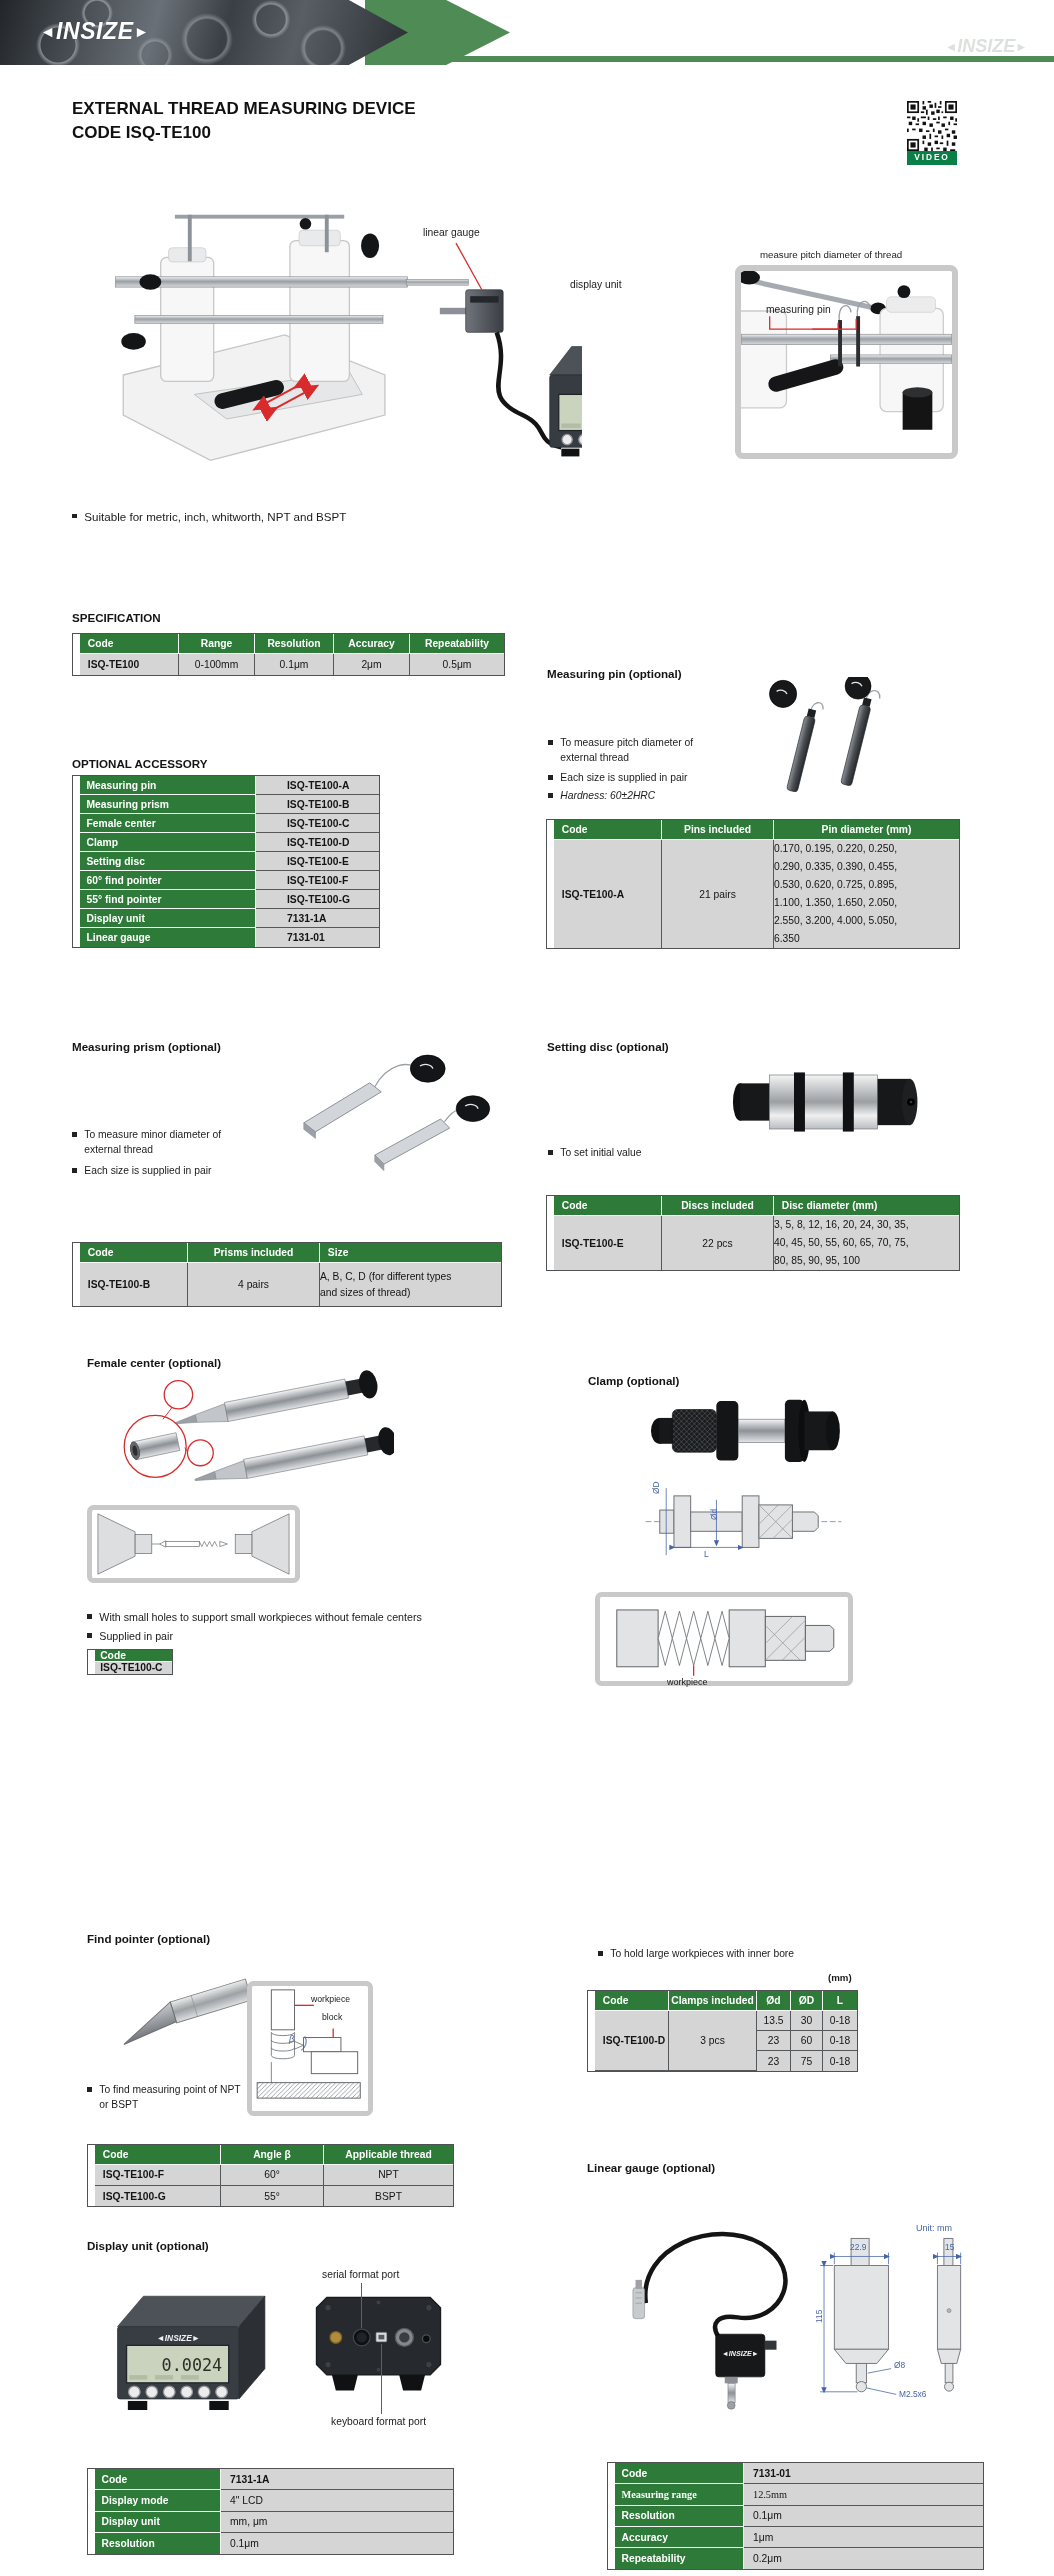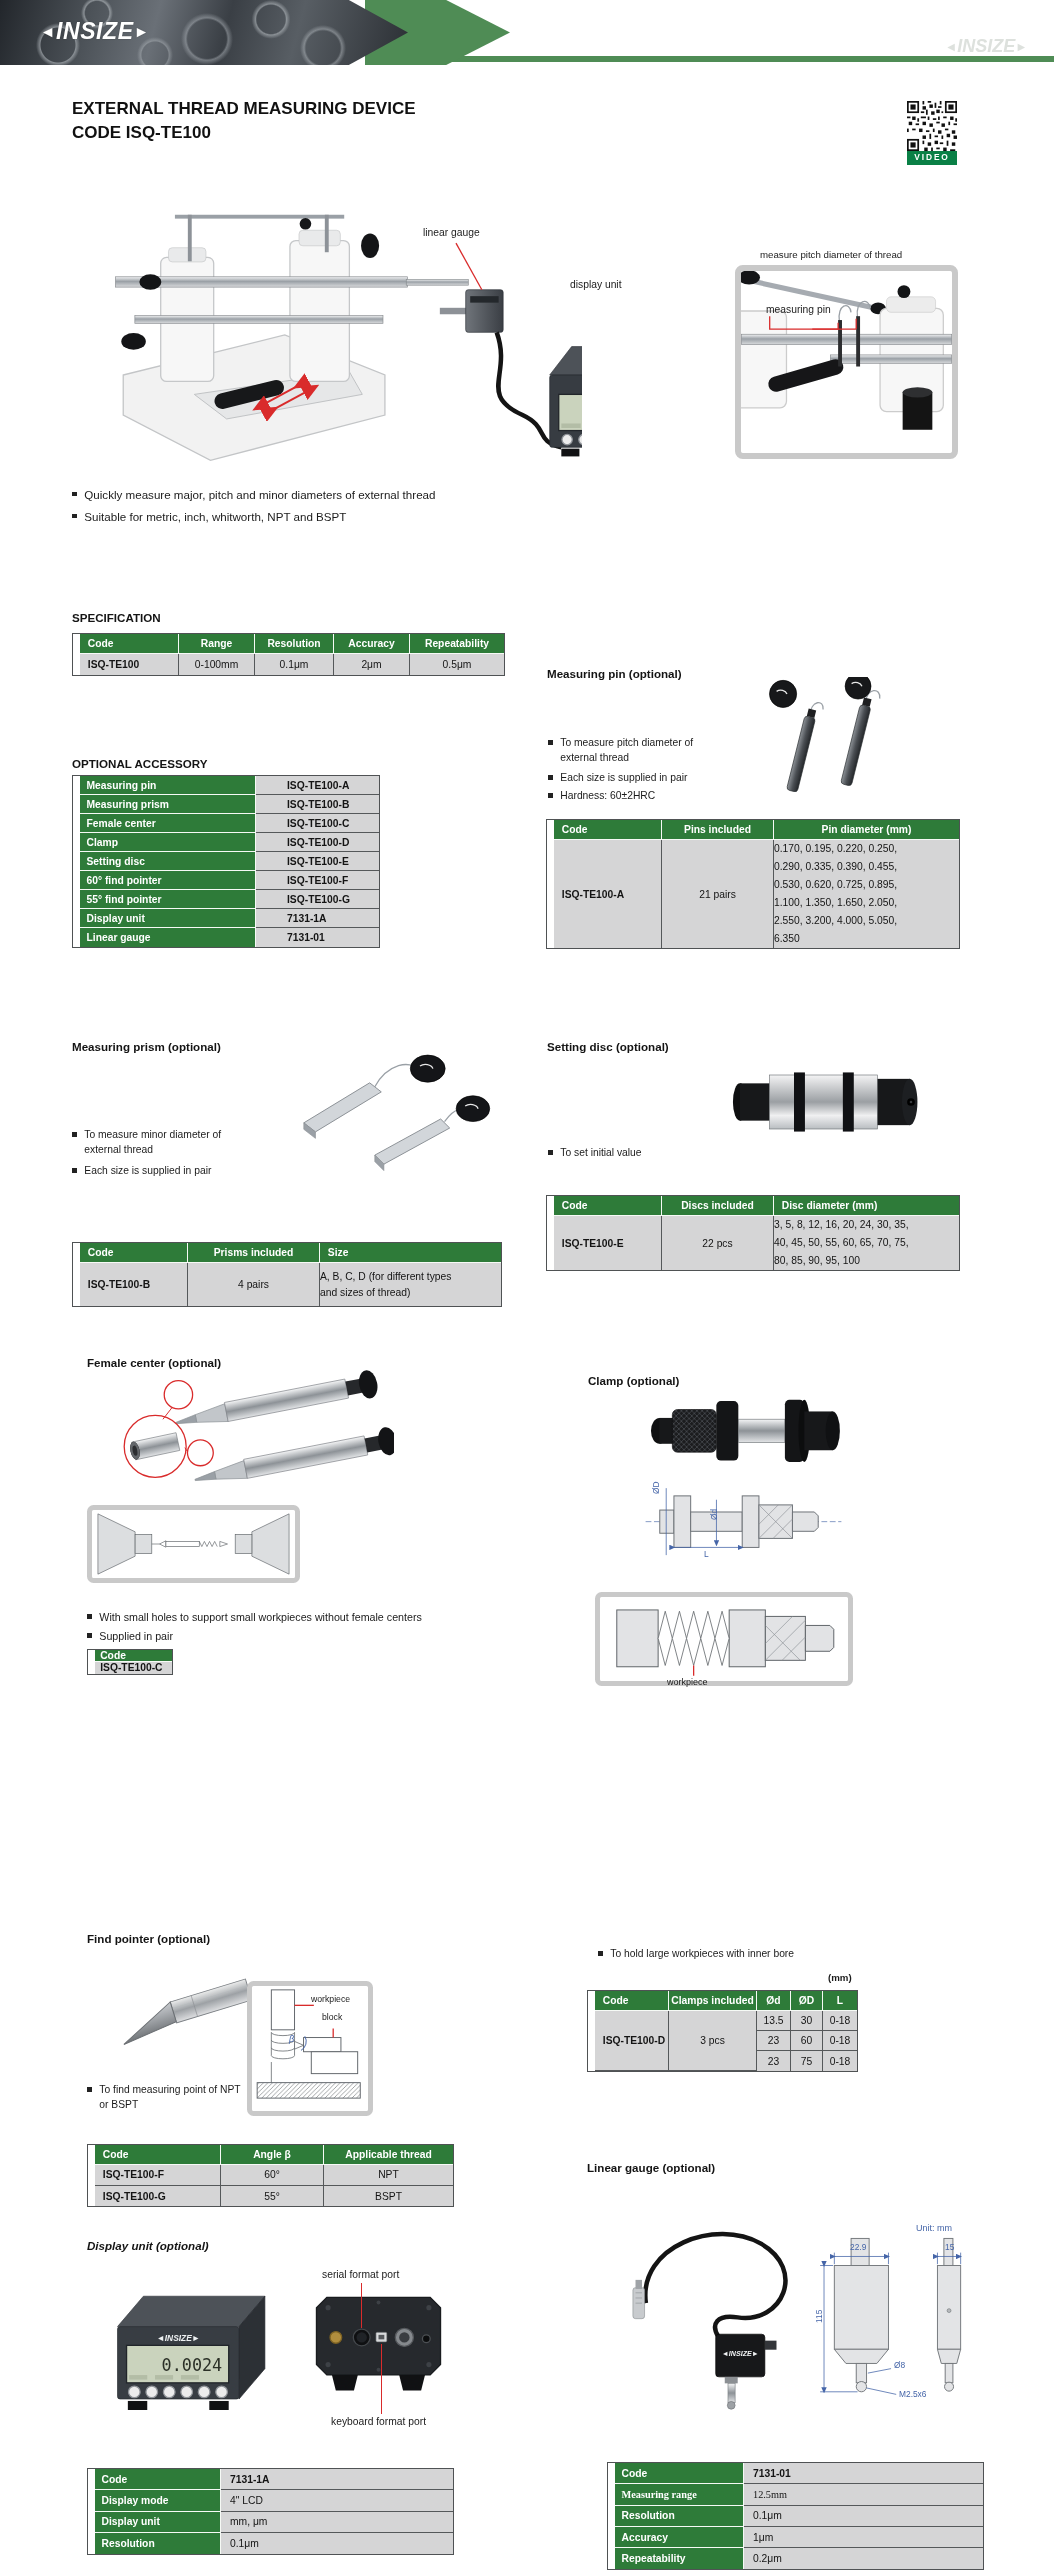--- a/index.html
+++ b/index.html
@@ -229,24 +229,20 @@
       <rect x="150" y="76" width="6" height="72" fill="#2c2d2f"></rect>
       <rect x="178" y="70" width="6" height="78" fill="#2c2d2f"></rect>
 
       <polyline points="44,70 44,90 150,90 150,80" fill="none" stroke="#d92b2b" stroke-width="2"></polyline>
       <line x1="178" y1="90" x2="178" y2="74" stroke="#d92b2b" stroke-width="2"></line>
       <line x1="110" y1="90" x2="178" y2="90" stroke="#d92b2b" stroke-width="2"></line>
     </svg>
   </div>
   <div class="abs plain-label" style="left:766px;top:304px;font-size:10.3px;">measuring pin</div>
 
-  <div class="abs bullet feature" style="left:72px;top:486px;width:646px;">
-    <span class="sq"></span>
-    <span>Quickly measure major, pitch and minor diameters of external thread</span>
-  </div>
   <div class="abs bullet feature" style="left:72px;top:508px;width:646px;">
     <span class="sq"></span>
     <span>Suitable for metric, inch, whitworth, NPT and BSPT</span>
   </div>
 
   <div class="abs sec-title" style="left:72px;top:611px;text-align:right;">SPECIFICATION</div>
   <div class="abs tframe" style="left:72px;top:633px;width:431px;">
     <table class="t">
       <colgroup>
           <col style="width:99px">
@@ -347,21 +343,21 @@
     <path d="M168,10 a10,8 0 0 1 16,4" stroke="#e8e8e8" stroke-width="2" fill="none"></path>
   </svg>
   <div class="abs bullet" style="left:548px;top:735px;width:152px;font-size:10.3px;">
     <span class="sq"></span>
     <span>To measure pitch diameter of external thread</span>
   </div>
   <div class="abs bullet" style="left:548px;top:770px;width:207px;font-size:10.3px;">
     <span class="sq"></span>
     <span>Each size is supplied in pair</span>
   </div>
-  <div class="abs bullet" style="left:548px;top:788px;width:207px;font-size:10.3px;">
+  <div class="abs bullet" style="left:548px;top:788px;width:207px;font-size:10.3px;font-style:italic;">
     <span class="sq"></span>
     <span>Hardness: 60±2HRC</span>
   </div>
   <div class="abs tframe" style="left:546px;top:819px;width:412px;">
     <table class="t">
       <colgroup>
           <col style="width:108px">
           <col style="width:112px">
           <col>
         </colgroup>
@@ -724,21 +720,21 @@
       </tr>
       <tr style="height:20.7px;">
         <td class="tl bold">ISQ-TE100-G</td>
         <td class="tc">55°</td>
         <td class="tc">BSPT</td>
       </tr>
     </tbody>
       </table>
   </div>
 
-  <div class="abs sec-title" style="left:87px;top:2239px;font-style:italic;">Display unit (optional)</div>
+  <div class="abs sec-title" style="left:87px;top:2239px;">Display unit (optional)</div>
   <svg class="abs" width="181" height="162" viewBox="0 0 280 250" style="left:102px;top:2265px;">
     <polygon points="24,95 64,48 252,48 212,95" fill="#4d5258" stroke="#33373c"></polygon>
     <polygon points="212,95 252,48 252,160 212,207" fill="#2c3035" stroke="#22262b"></polygon>
     <rect x="24" y="95" width="188" height="112" rx="4" fill="#383d43" stroke="#24282d"></rect>
     <text x="118" y="117" text-anchor="middle" font-size="13" font-style="italic" font-weight="bold" fill="#eef1f3">◄INSIZE►</text>
     <rect x="38" y="124" width="158" height="58" fill="#cad3bd" stroke="#21252a" stroke-width="2"></rect>
     <text x="186" y="164" text-anchor="end" font-size="26" fill="#2b3027" font-family="DejaVu Sans Mono, monospace">0.0024</text>
     <rect x="42" y="170" width="28" height="7" fill="#b3bda6"></rect>
       <rect x="82" y="170" width="28" height="7" fill="#b3bda6"></rect>
       <rect x="122" y="170" width="28" height="7" fill="#b3bda6"></rect>

